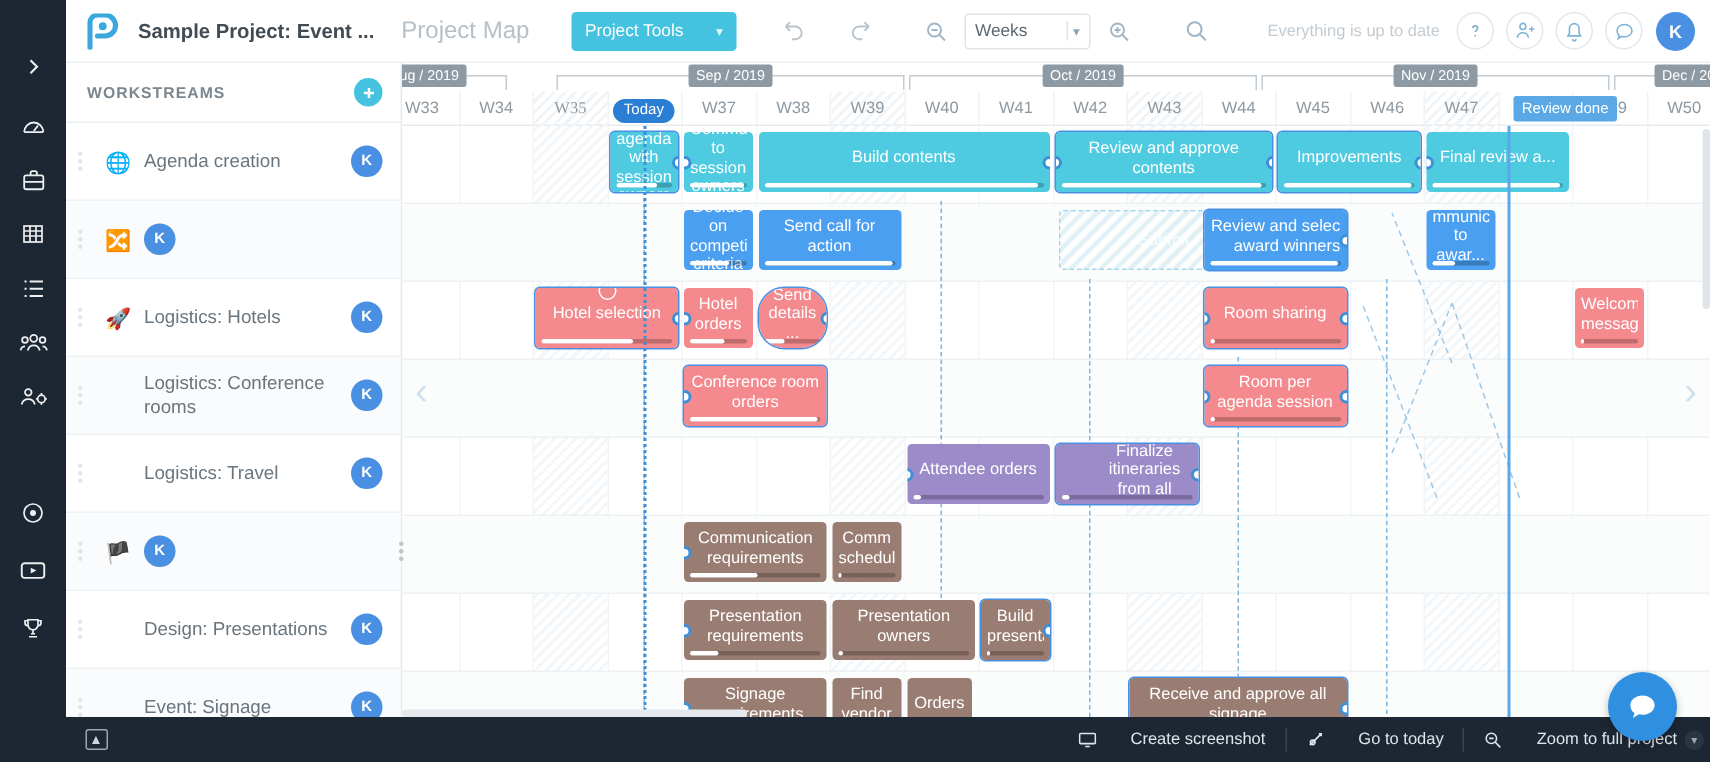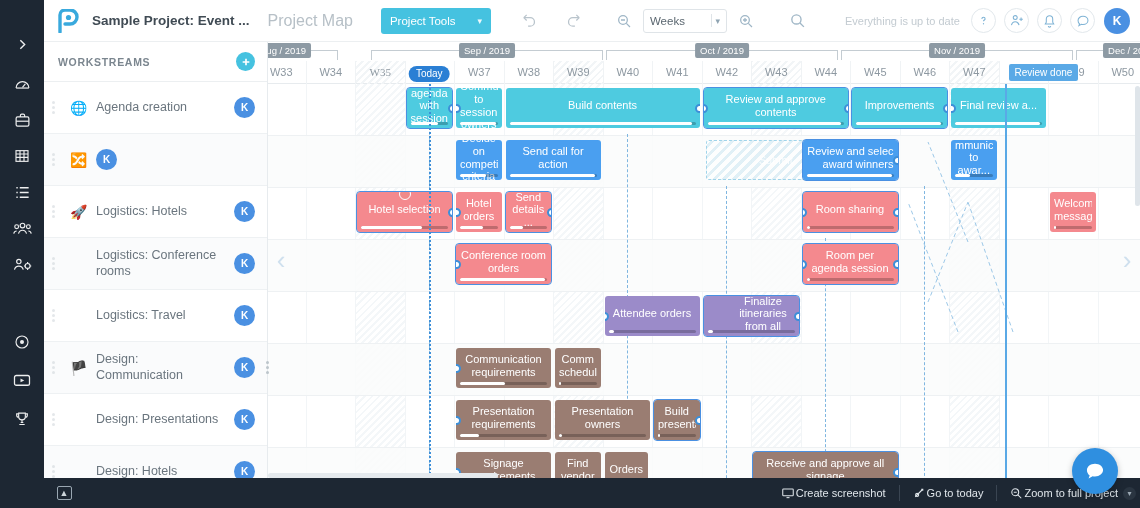--- a/index.html
+++ b/index.html
@@ -225,21 +225,21 @@
     background:#1d2733; display:flex; align-items:center; z-index:12;
   }
   .btm-left { width:40px; display:flex; align-items:center; justify-content:center; }
   .btm-ic {
     width:15px; height:14px; border:1.4px solid #9aa7b2; border-radius:2px;
     display:flex; align-items:center; justify-content:center;
     color:#cdd5db; font-size:9px; cursor:pointer;
   }
   .btm-items { margin-left:auto; display:flex; align-items:center; padding-right:18px; }
   .btm-itm {
-    display:flex; align-items:center; gap:2px; color:#dfe5ea; font-size:11px;
+    display:flex; align-items:center; gap:23px; color:#dfe5ea; font-size:11px;
     padding:0 13px; cursor:pointer; height:16px;
     border-right:1px solid #3a4552;
   }
   .btm-itm:last-child { border-right:none; padding-right:4px; }
   .btm-itm svg { display:block; }
   .sb-caret {
     position:absolute; right:4px; bottom:8px; width:13px; height:13px;
     border-radius:50%; background:#2a3541; color:#9aa7b2; font-size:8px;
     display:flex; align-items:center; justify-content:center; z-index:14; cursor:pointer;
   }
@@ -484,21 +484,20 @@
           <span class="ws-lbl">Logistics: Travel</span>
           <span class="ws-av">K</span>
         </div>
         <div class="ws-row alt" style="height: 52px;">
           <span class="grip">
             <i></i>
             <i></i>
             <i></i>
           </span>
           <span class="ws-ico">🏴</span>
-          <span class="ws-lbl">Design: Communication</span>
           <span class="ws-av">K</span>
           <span class="row-handle">
             <i></i>
             <i></i>
             <i></i>
           </span>
         </div>
         <div class="ws-row" style="height: 52px;">
           <span class="grip">
             <i></i>
@@ -509,21 +508,21 @@
           <span class="ws-lbl">Design: Presentations</span>
           <span class="ws-av">K</span>
         </div>
         <div class="ws-row alt" style="height: 52px;">
           <span class="grip">
             <i></i>
             <i></i>
             <i></i>
           </span>
           <span class="ws-ico"></span>
-          <span class="ws-lbl">Design: Hotels</span>
+          <span class="ws-lbl">Event: Signage</span>
           <span class="ws-av">K</span>
         </div>
       </div>
   </div>
 
   <div class="tl">
     <div class="grid" id="grid-layer">
         <div class="gcol" style="left: -12px; width: 49.5px;"></div>
         <div class="gcol" style="left: 37.5px; width: 49.5px;"></div>
         <div class="gcol wend" style="left: 87px; width: 49.5px;"></div>
@@ -628,21 +627,21 @@
           <span class="hdot r"></span>
           <span class="lockico"></span>
         </div>
         <div class="bar" style="left: 188px; width: 45.5px; top: 150px; height: 40px; background: rgb(244, 137, 142);">
           <span class="blbl">Hotel orders</span>
           <span class="prog">
             <i style="width:62%"></i>
           </span>
           <span class="hdot l"></span>
         </div>
-        <div class="bar sel" style="left: 237.5px; width: 45.5px; top: 150px; height: 40px; background: rgb(244, 137, 142);">
+        <div class="bar sel" style="left: 237.5px; width: 45.5px; top: 150px; height: 40px; background: rgb(244, 137, 142); border-radius: 17px;">
           <span class="blbl">Send details ...</span>
           <span class="prog">
             <i style="width:35%"></i>
           </span>
           <span class="hdot r"></span>
         </div>
         <div class="bar sel" style="left: 534.5px; width: 95px; top: 150px; height: 40px; background: rgb(244, 137, 142);">
           <span class="blbl">Room sharing</span>
           <span class="prog">
             <i style="width:4%"></i>

